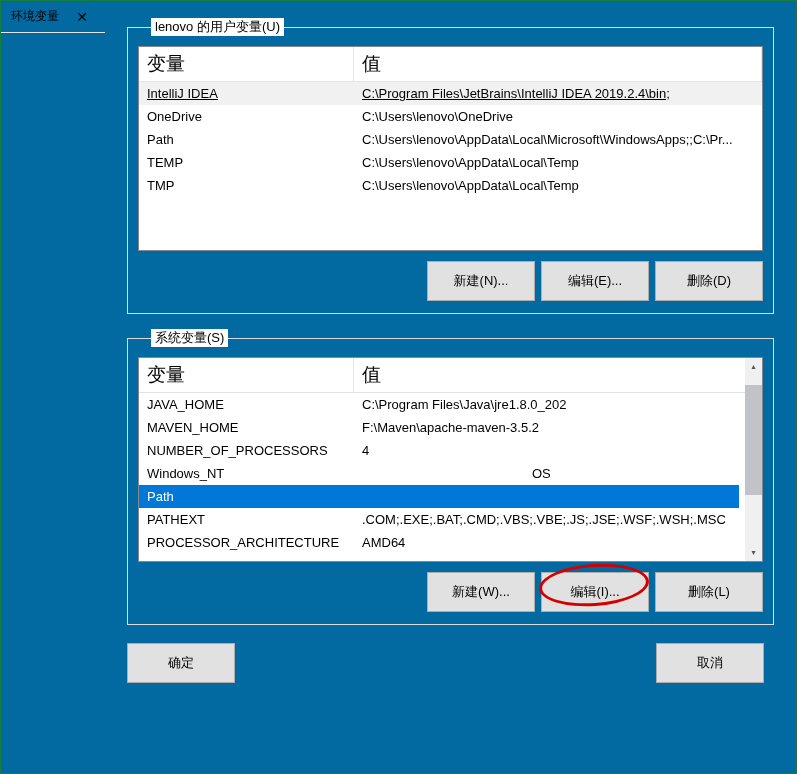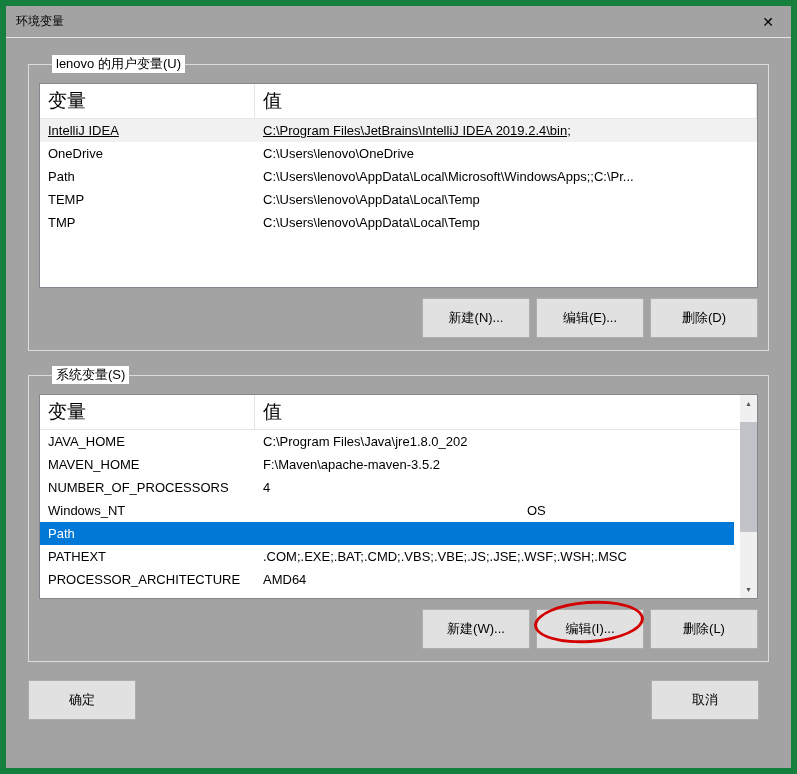--- a/index.html
+++ b/index.html
@@ -1,19 +1,19 @@
 <!DOCTYPE html>
 <html><head>
 <meta charset="utf-8">
 <style>
   * { box-sizing: border-box; font-family: "Microsoft YaHei", "Segoe UI", Tahoma, sans-serif; }
   body { margin: 0; background: #fff; }
   .window {
-    width: 797px; height: 774px; border: 6px solid #15803d; background: #a3a3a3;
-    display: flex; flex-direction: column; position: relative;
+    width: 797px; height: 774px; border: 1px solid #15803d; background: #0369a1;
+    display: flex; flex-direction: row; position: relative;
   }
   .titlebar {
     height: 32px; display: flex; align-items: center; justify-content: space-between;
     padding: 0 0 0 10px; font-size: 12px; color: #000; border-bottom: 1px solid #e5e5e5;
   }
   .close-btn {
     width: 46px; height: 32px; display: flex; align-items: center; justify-content: center;
     font-size: 14px; color: #000; cursor: pointer;
   }
   .content { flex: 1; padding: 14px 22px 10px 22px; display: flex; flex-direction: column; }

